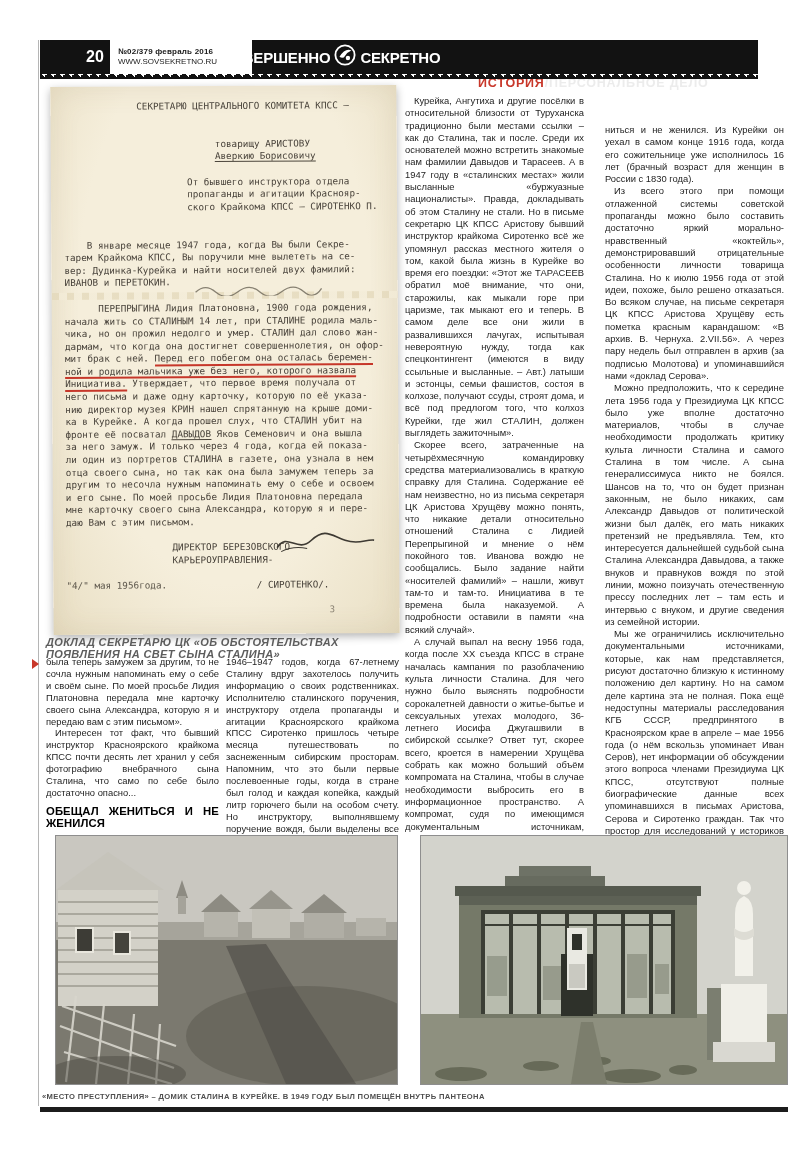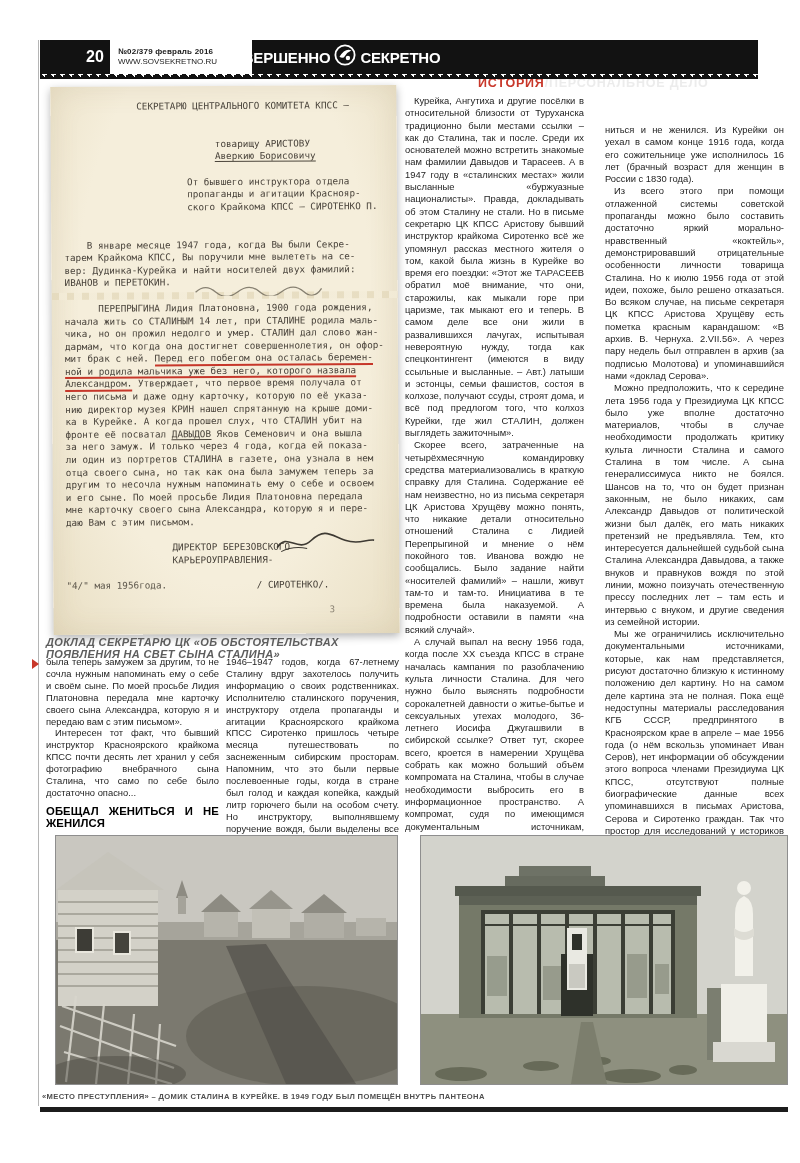--- a/index.html
+++ b/index.html
@@ -105,21 +105,21 @@
         <div class="dline"><span>ИВАНОВ и ПЕРЕТОКИН.</span></div>
       </div>
     <div class="tear"></div>
     <div>
         <div class="dline"><span>      ПЕРЕПРЫГИНА Лидия Платоновна, 1900 года рождения,</span></div>
         <div class="dline"><span>начала жить со СТАЛИНЫМ 14 лет, при СТАЛИНЕ родила маль-</span></div>
         <div class="dline"><span>чика, но он прожил недолго и умер. СТАЛИН дал слово жан-</span></div>
         <div class="dline"><span>дармам, что когда она достигнет совершеннолетия, он офор-</span></div>
         <div class="dline"><span>мит брак с ней. </span><span class="u-red">Перед его побегом она осталась беремен-</span></div>
         <div class="dline"><span class="u-red">ной и родила мальчика уже без него, которого назвала</span></div>
-        <div class="dline"><span class="u-red">Александром.</span><span> Утверждает, что первое время получала от</span></div>
+        <div class="dline"><span class="u-red">Инициатива.</span><span> Утверждает, что первое время получала от</span></div>
         <div class="dline"><span>него письма и даже одну карточку, которую по её указа-</span></div>
         <div class="dline"><span>нию директор музея КРИН нашел спрятанную на крыше доми-</span></div>
         <div class="dline"><span>ка в Курейке. А когда прошел слух, что СТАЛИН убит на</span></div>
         <div class="dline"><span>фронте её посватал </span><span class="u-blk">ДАВЫДОВ</span><span> Яков Семенович и она вышла</span></div>
         <div class="dline"><span>за него замуж. И только через 4 года, когда ей показа-</span></div>
         <div class="dline"><span>ли один из портретов СТАЛИНА в газете, она узнала в нем</span></div>
         <div class="dline"><span>отца своего сына, но так как она была замужем теперь за</span></div>
         <div class="dline"><span>другим то несочла нужным напоминать ему о себе и освоем</span></div>
         <div class="dline"><span>и его сыне. По моей просьбе Лидия Платоновна передала</span></div>
         <div class="dline"><span>мне карточку своего сына Александра, которую я и пере-</span></div>

